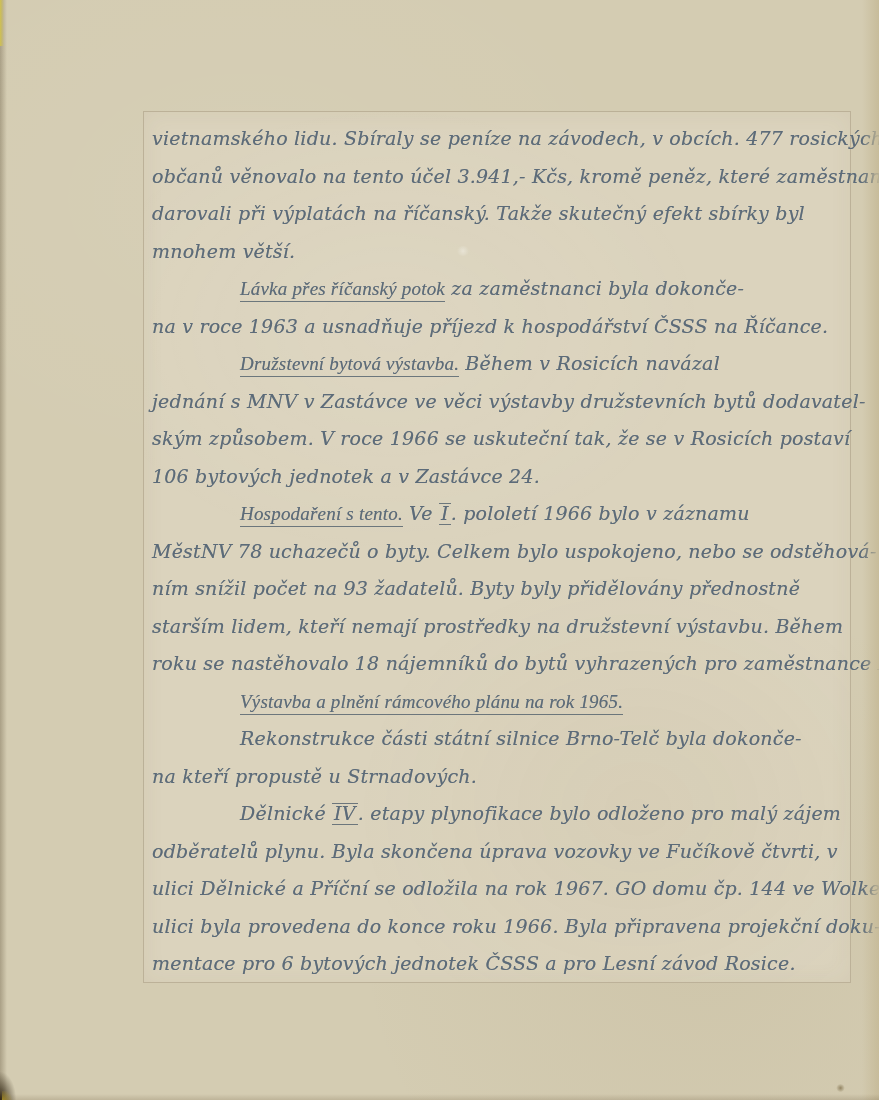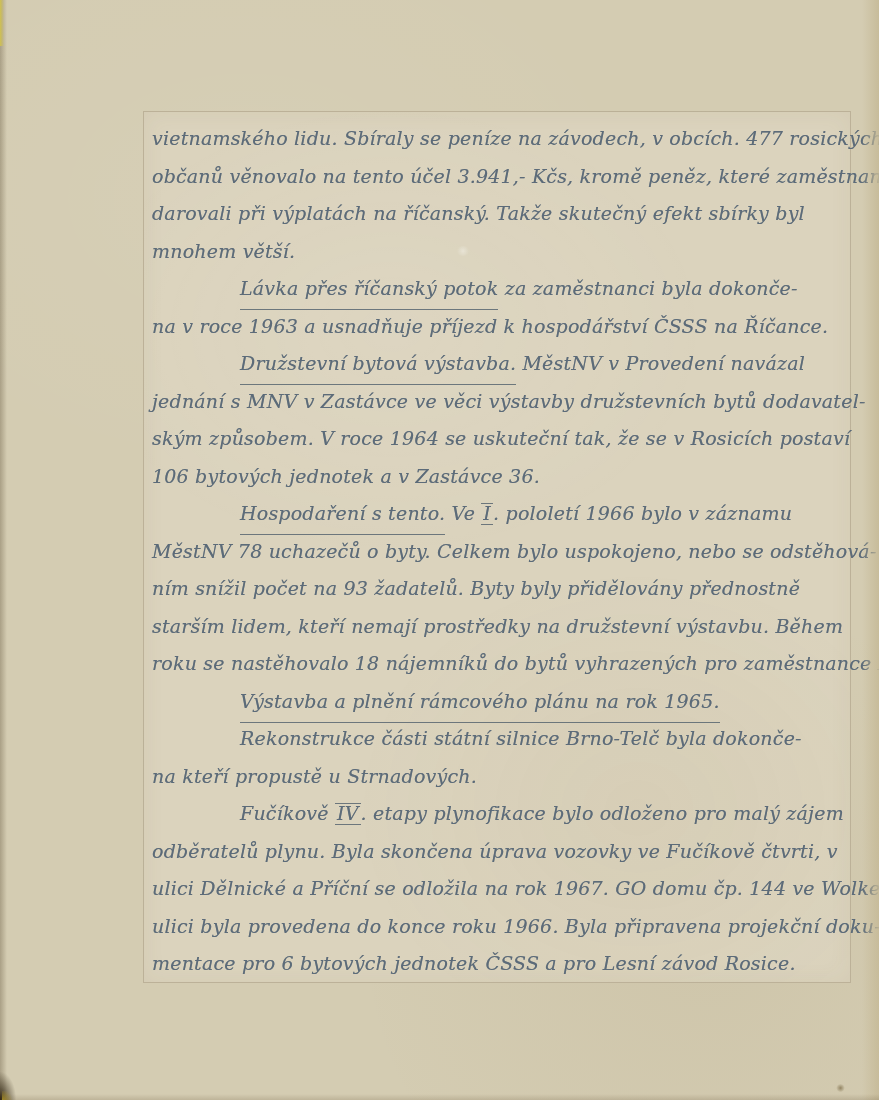--- a/index.html
+++ b/index.html
@@ -24,21 +24,21 @@
     box-shadow: inset 0 0 22px rgba(120,100,60,0.07);
   }
   .text-block{position:absolute;left:8px;top:8px;}
   .line{
     height:37.5px;line-height:37.5px;white-space:nowrap;
     font-style:italic;font-size:19px;letter-spacing:0.2px;
     color:#5c6b79;
     text-shadow:0 0 0.5px rgba(92,107,121,0.55);
   }
   .indent{padding-left:88px;}
-  .u{border-bottom:1.5px solid rgba(80,95,108,0.8);padding-bottom:10px;}
+  .u{border-bottom:1.5px solid rgba(80,95,108,0.8);padding-bottom:2px;font-family:Liberation Serif, serif;}
   .roman{
     display:inline-block;line-height:1.05;padding:0 2px;
     border-top:1.5px solid rgba(80,95,108,0.8);
     border-bottom:1.5px solid rgba(80,95,108,0.8);
   }
   
   .edge-left{position:absolute;left:0;top:0;width:7px;height:100%;
     background:linear-gradient(to right, rgba(60,45,20,0.28), rgba(60,45,20,0));}
   .sliver-tl{position:absolute;left:0;top:0;width:4px;height:46px;
     background:linear-gradient(to right, rgba(216,200,70,0.85), rgba(216,200,79,0));}
@@ -64,37 +64,37 @@
     <div class="text-block">
 
       <div class="line"><span>vietnamského lidu. Sbíraly se peníze na závodech, v obcích. 477 rosických</span></div>
       <div class="line"><span>občanů věnovalo na tento účel  3.941,- Kčs, kromě peněz, které zaměstnanci</span></div>
       <div class="line"><span>darovali při výplatách na říčanský. Takže skutečný efekt sbírky byl</span></div>
       <div class="line"><span>mnohem větší.</span></div>
 
       <div class="line indent"><span class="u">Lávka přes říčanský potok</span><span> za zaměstnanci byla dokonče-</span></div>
       <div class="line"><span>na v roce 1963 a usnadňuje příjezd k hospodářství ČSSS na Říčance.</span></div>
 
-      <div class="line indent"><span class="u">Družstevní bytová výstavba.</span><span> MěstNV v Provedení navázal</span></div>
+      <div class="line indent"><span class="u">Družstevní bytová výstavba.</span><span> Během v Rosicích navázal</span></div>
       <div class="line"><span>jednání s MNV v Zastávce ve věci výstavby družstevních bytů dodavatel-</span></div>
-      <div class="line"><span>ským způsobem. V roce 1964 se uskuteční tak, že se v Rosicích postaví</span></div>
-      <div class="line"><span>106 bytových jednotek a v Zastávce 36.</span></div>
+      <div class="line"><span>ským způsobem. V roce 1966 se uskuteční tak, že se v Rosicích postaví</span></div>
+      <div class="line"><span>106 bytových jednotek a v Zastávce 24.</span></div>
 
       <div class="line indent"><span class="u">Hospodaření s tento.</span><span> Ve </span><span class="roman">I</span><span>. pololetí 1966 bylo v záznamu</span></div>
       <div class="line"><span>MěstNV  78 uchazečů o byty. Celkem bylo uspokojeno, nebo se odstěhová-</span></div>
       <div class="line"><span>ním snížil počet na 93 žadatelů. Byty byly přidělovány přednostně</span></div>
       <div class="line"><span>starším lidem, kteří nemají prostředky na družstevní výstavbu. Během</span></div>
       <div class="line"><span>roku se nastěhovalo 18 nájemníků do bytů vyhrazených pro zaměstnance RUD.</span></div>
 
       <div class="line indent"><span class="u">Výstavba a plnění rámcového plánu na rok 1965.</span></div>
 
       <div class="line indent"><span>Rekonstrukce části státní silnice Brno-Telč byla dokonče-</span></div>
       <div class="line"><span>na kteří propustě u Strnadových.</span></div>
 
-      <div class="line indent"><span>Fučíkově </span><span class="roman">IV</span><span>. etapy plynofikace bylo odloženo pro malý zájem</span></div>
+      <div class="line indent"><span>Dělnické </span><span class="roman">IV</span><span>. etapy plynofikace bylo odloženo pro malý zájem</span></div>
       <div class="line"><span>odběratelů plynu. Byla skončena úprava vozovky ve Fučíkově čtvrti, v</span></div>
       <div class="line"><span>ulici Dělnické a Příční se odložila na rok 1967. GO domu čp. 144 ve Wolkerově</span></div>
       <div class="line"><span>ulici byla provedena do konce roku 1966. Byla připravena projekční doku-</span></div>
       <div class="line"><span>mentace pro 6 bytových jednotek ČSSS a pro Lesní závod Rosice.</span></div>
 
     </div>
     <div class="smudge" style="left:312px;top:134px;"></div>
   </div>
 
   <div class="edge-right"></div>

